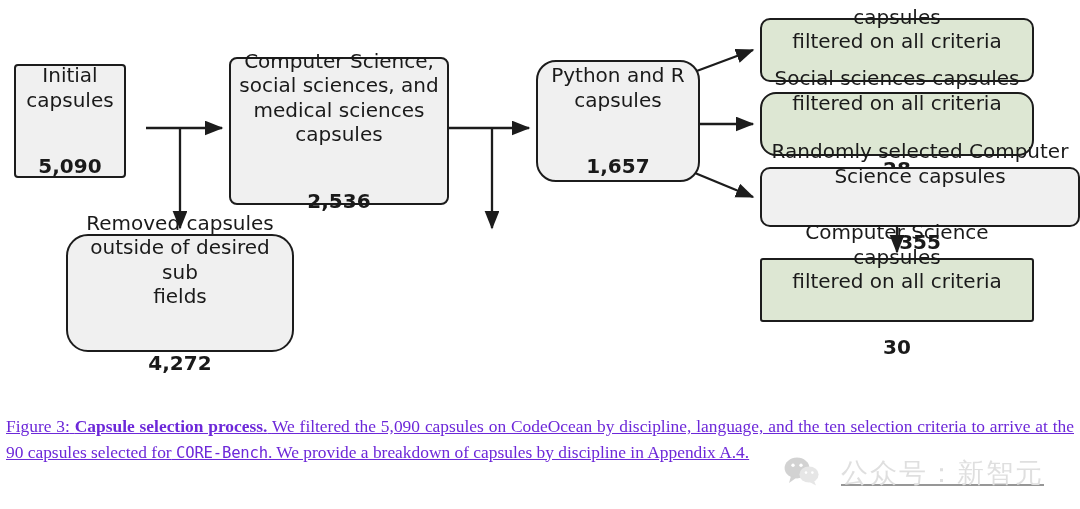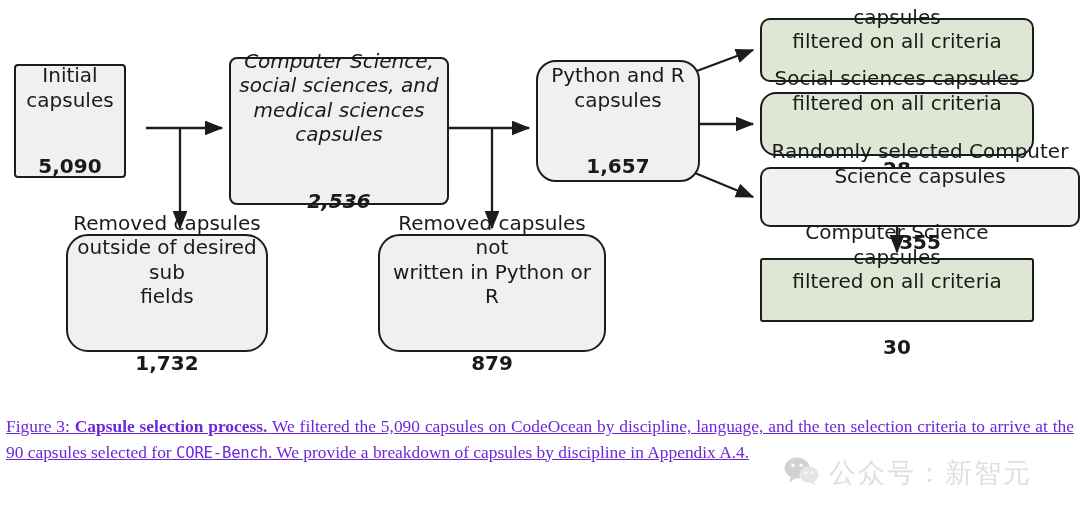--- a/index.html
+++ b/index.html
@@ -51,23 +51,23 @@
   .node.green { background: #dde7d3; }
   .node .lbl { display: block; }
   .node .val {
     display: block;
     font-weight: bold;
     margin-top: 1px;
   }
 
   
   #node-initial          { left: 14px;  top: 64px;  width: 112px; height: 114px; border-radius: 4px; }
-  #node-discipline       { left: 229px; top: 57px;  width: 220px; height: 148px; border-radius: 8px; font-style: italic; }
+  #node-discipline       { left: 229px; top: 57px;  width: 220px; height: 148px; border-radius: 8px; }
   #node-language         { left: 536px; top: 60px;  width: 164px; height: 122px; border-radius: 20px; }
-  #node-removed-fields   { left: 66px;  top: 234px; width: 202px; height: 118px; border-radius: 22px; justify-content: center; }
+  #node-removed-fields   { left: 66px;  top: 234px; width: 228px; height: 118px; border-radius: 22px; justify-content: center; }
   #node-removed-lang     { left: 378px; top: 234px; width: 228px; height: 118px; border-radius: 22px; }
   #node-medical          { left: 760px; top: 18px;  width: 274px; height: 64px;  border-radius: 10px; }
   #node-social           { left: 760px; top: 92px;  width: 274px; height: 64px;  border-radius: 16px; }
   #node-random-cs        { left: 760px; top: 167px; width: 320px; height: 60px;  border-radius: 10px; }
   #node-cs-filtered      { left: 760px; top: 258px; width: 274px; height: 64px;  border-radius: 3px; }
 
   
   #caption {
     position: absolute;
     left: 6px;
@@ -87,23 +87,24 @@
     letter-spacing: -0.2px;
   }
 
   
   #watermark {
     position: absolute;
     left: 784px;
     top: 455px;
     display: flex;
     align-items: center;
-    gap: 9px;
+    gap: 21px;
     opacity: 0.45;
     pointer-events: none;
+    text-decoration: underline;
   }
   #watermark .wm-text {
     font-size: 27px;
     color: #b9b9b9;
     letter-spacing: 2px;
     white-space: nowrap;
   }
   #watermark .wm-icon { flex: 0 0 auto; }
 </style>
 </head>
@@ -149,27 +150,23 @@
     <span class="val">2,536</span>
   </div>
 
   <div class="node" id="node-language">
     <span class="lbl">Python and R<br>capsules</span>
     <span class="val">1,657</span>
   </div>
 
   <div class="node" id="node-removed-fields">
     <span class="lbl">Removed capsules<br>outside of desired sub<br>fields</span>
-    <span class="val">1,732</span>
-  </div>
-
-  <div class="node" id="node-removed-lang">
-    <span class="lbl">Removed capsules not<br>written in Python or R</span>
-    <span class="val">879</span>
-  </div>
+    <span class="val">4,272</span>
+  </div>
+
 
   <div class="node green" id="node-medical">
     <span class="lbl">Medical sciences capsules<br>filtered on all criteria</span>
     <span class="val">36</span>
   </div>
 
   <div class="node green" id="node-social">
     <span class="lbl">Social sciences capsules<br>filtered on all criteria</span>
     <span class="val">28</span>
   </div>

